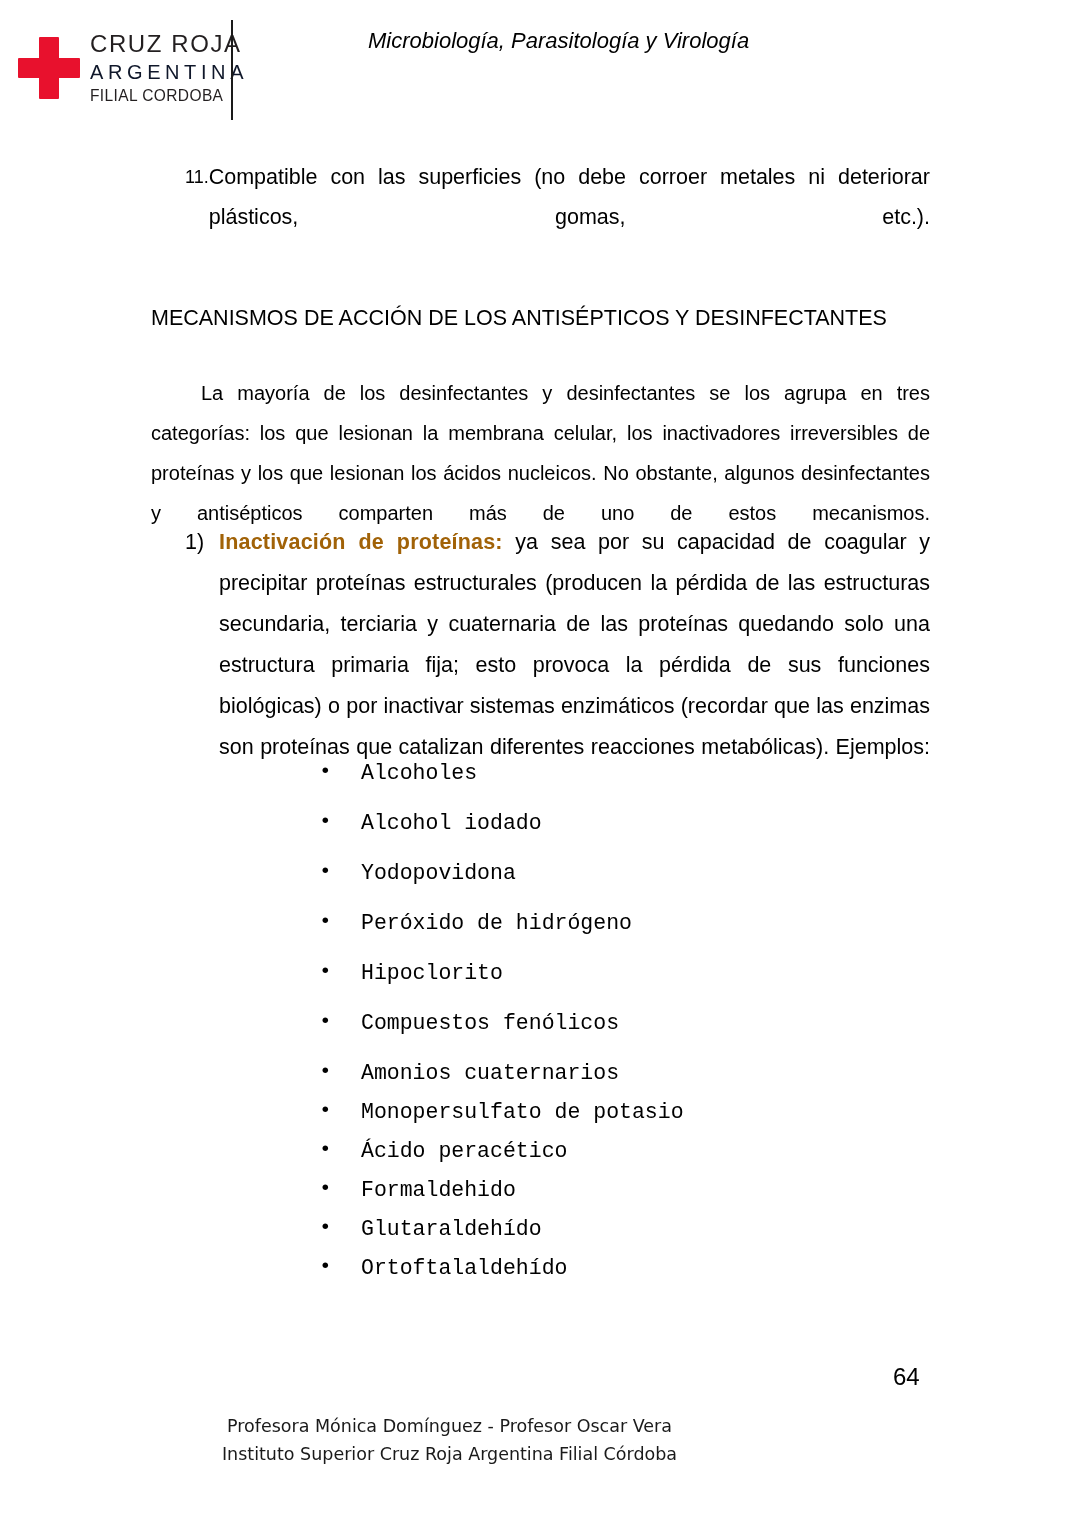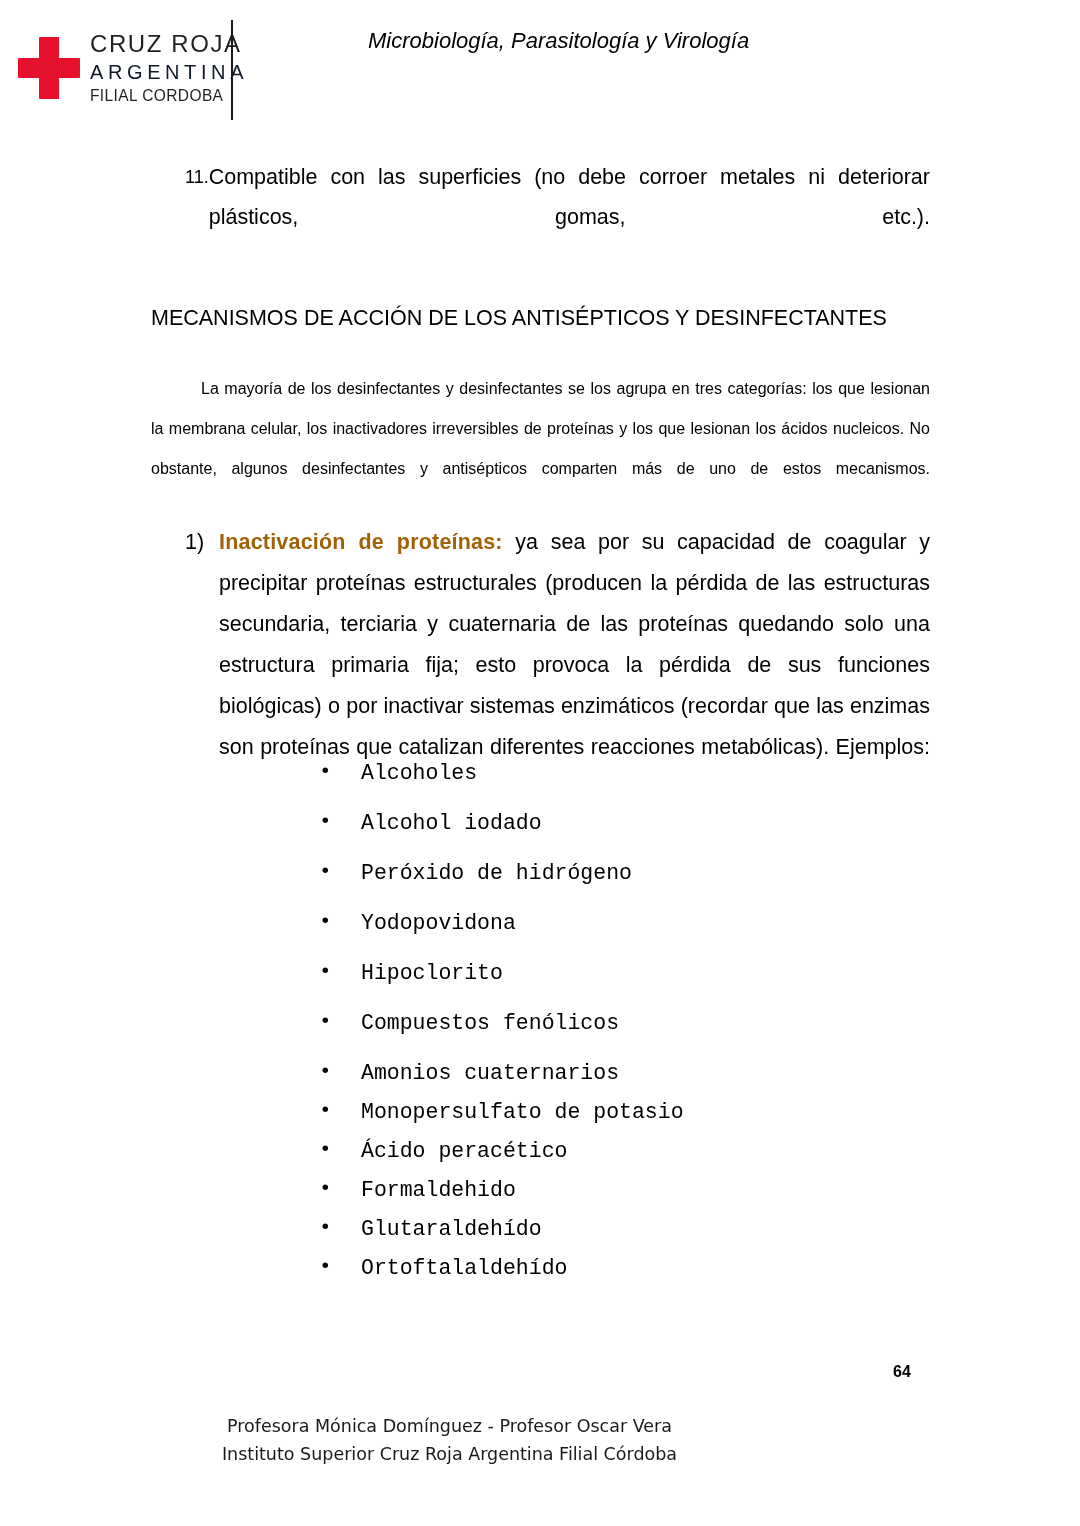--- a/index.html
+++ b/index.html
@@ -149,21 +149,21 @@
     font-weight: normal;
     white-space: nowrap;
   }
 
   
   .para {
     position: absolute;
     left: 0;
     top: 353px;
     width: 779px;
-    font-size: 16px;
+    font-size: 20px;
     line-height: 40px;
     text-align: justify;
     text-justify: inter-word;
     text-indent: 50px;
   }
   .para::after {
     content: "";
     display: inline-block;
     width: 100%;
   }
@@ -232,22 +232,21 @@
   }
   .bullets li.tight-first {
     margin-bottom: 13px;
   }
 
   
   .page-number {
     position: absolute;
     left: 893px;
     top: 1363px;
-    font-size: 16px;
-    font-weight: bold;
+    font-size: 24px;
   }
   .footer {
     position: absolute;
     left: 0;
     top: 1412px;
     width: 899px;
     text-align: center;
     font-family: "DejaVu Sans", sans-serif;
     font-size: 17.5px;
     line-height: 28px;
@@ -285,22 +284,22 @@
   <p class="para">La mayoría de los desinfectantes y desinfectantes se los agrupa en tres categorías: los que lesionan la membrana celular, los inactivadores irreversibles de proteínas y los que lesionan los ácidos nucleicos. No obstante, algunos desinfectantes y antisépticos comparten más de uno de estos mecanismos.</p>
 
   <div class="ord-item">
     <span class="ord-num">1)</span>
     <span class="ord-body"><span class="red-bold">Inactivación de proteínas:</span><span> ya sea por su capacidad de coagular y precipitar proteínas estructurales (producen la pérdida de las estructuras secundaria, terciaria y cuaternaria de las proteínas quedando solo una estructura primaria fija; esto provoca la pérdida de sus funciones biológicas) o por inactivar sistemas enzimáticos (recordar que las enzimas son proteínas que catalizan diferentes reacciones metabólicas). Ejemplos:</span></span>
   </div>
 
   <ul class="bullets">
     <li>Alcoholes</li>
     <li>Alcohol iodado</li>
+    <li>Yodopovidona</li>
     <li>Peróxido de hidrógeno</li>
-    <li>Yodopovidona</li>
     <li>Hipoclorito</li>
     <li>Compuestos fenólicos</li>
     <li class="tight-first">Amonios cuaternarios</li>
     <li class="tight">Monopersulfato de potasio</li>
     <li class="tight">Ácido peracético</li>
     <li class="tight">Formaldehido</li>
     <li class="tight">Glutaraldehído</li>
     <li class="tight">Ortoftalaldehído</li>
   </ul>
 

